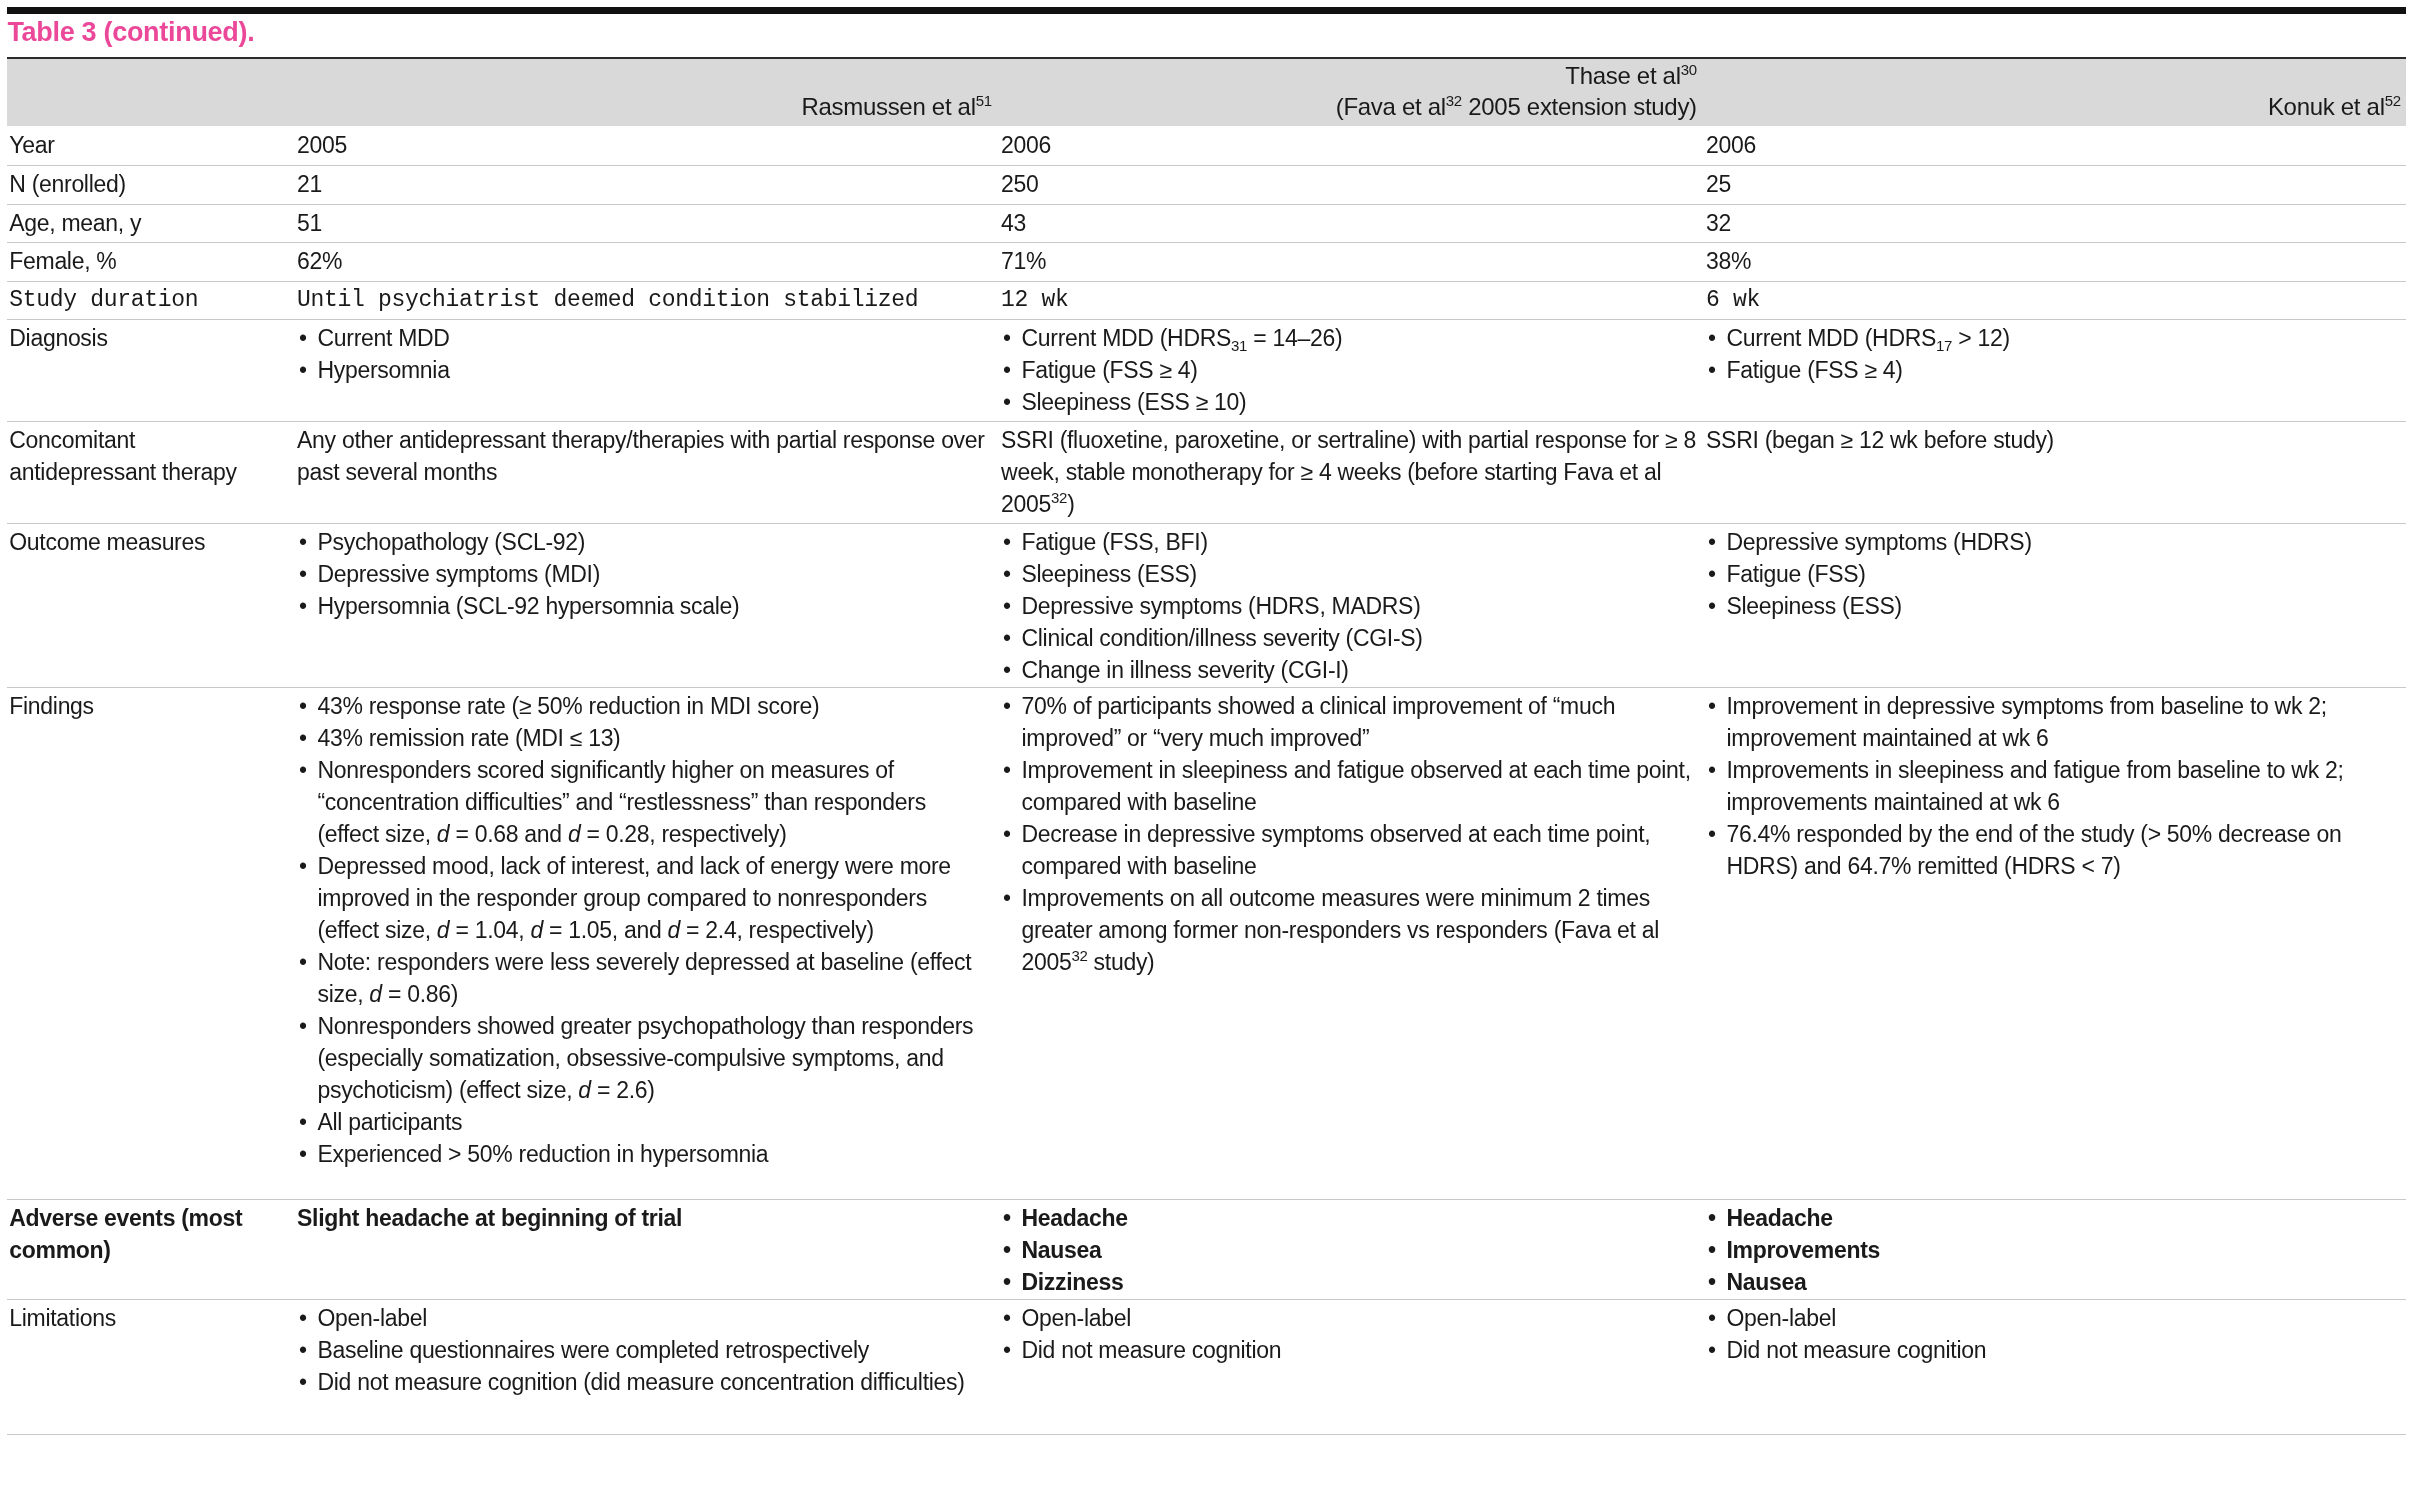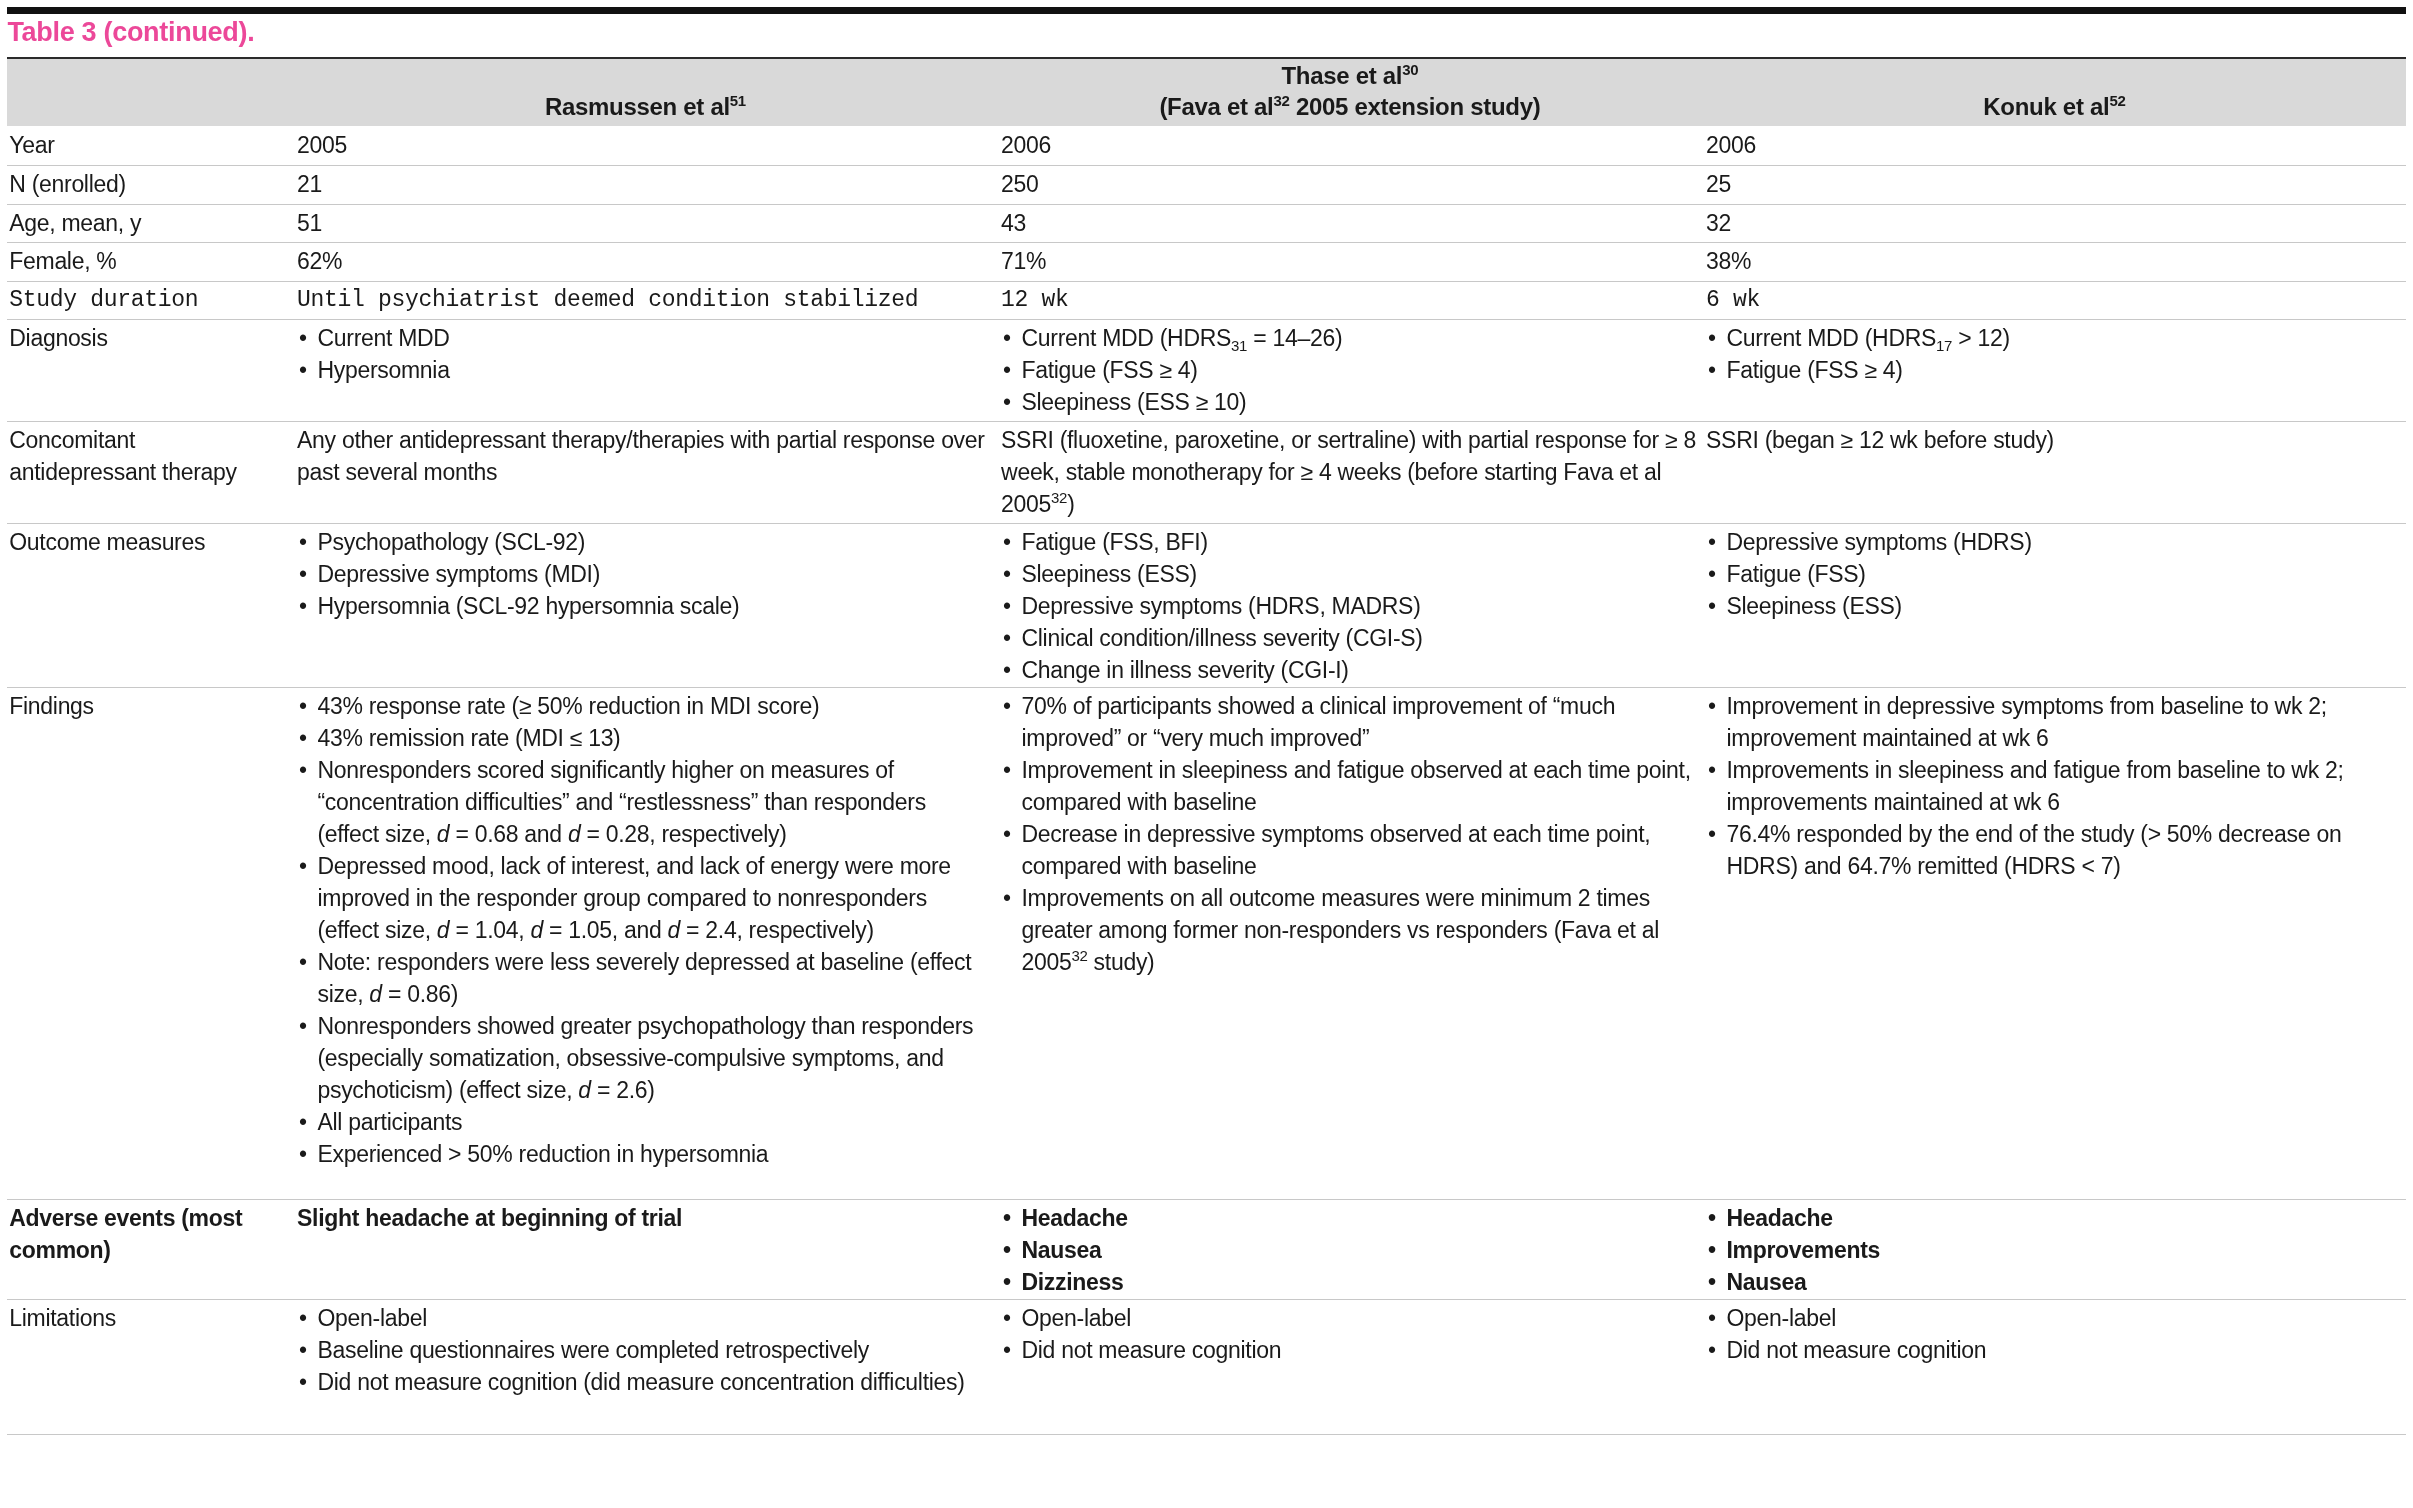--- a/index.html
+++ b/index.html
@@ -17,21 +17,21 @@
     position: absolute; left: 7.4px; top: 57px; width: 2399px;
     border-collapse: collapse; table-layout: fixed;
     font-size: 23px; line-height: 32px; letter-spacing: -0.3px;
   }
   table.main col.c0 { width: 286px; }
   table.main col.c1 { width: 704px; }
   table.main col.c2 { width: 705px; }
   table.main col.c3 { width: 704px; }
   thead tr { background: #d9d9d9; height: 68px; border-top: 2.8px solid #2b2b2b; }
   thead th {
-    font-weight: bold; text-align: center; vertical-align: bottom;
+    font-weight: normal; text-align: right; vertical-align: bottom;
     padding: 0 5.6px 3.7px 5.6px; line-height: 31px; font-size: 24px; letter-spacing: -0.3px;
   }
   tbody td {
     vertical-align: top; padding: 2.8px 5.6px 0 3.7px; overflow: hidden; margin-left: 44px;
   }
   tbody tr { border-bottom: 1.9px solid #c8c8c8; }
   tbody td.label { padding-left: 1.9px; }
   ul.blist { list-style: none; margin: 0; padding: 0; }
   ul.blist li { position: relative; padding-left: 20.4px; }
   ul.blist li .bullet { position: absolute; left: 1.9px; top: 0; }

